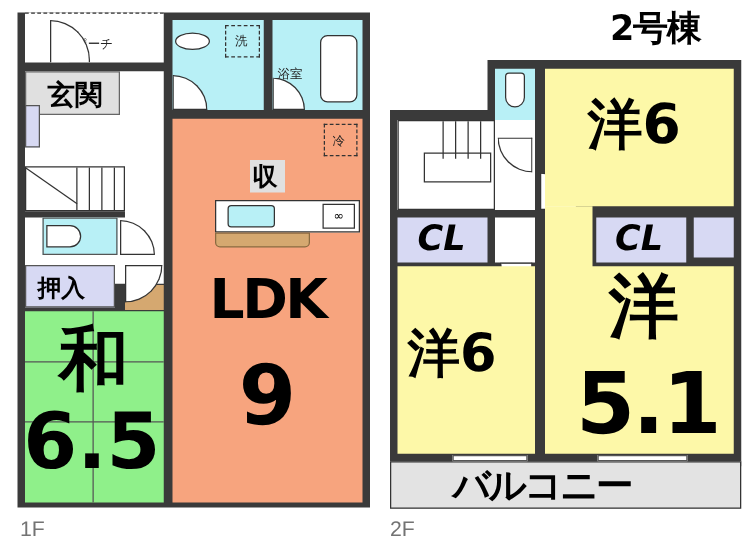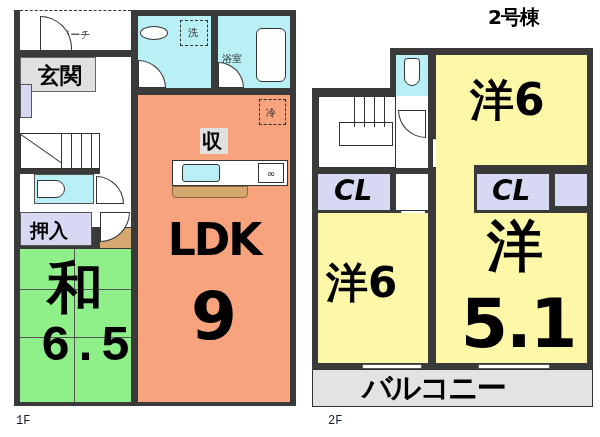--- a/index.html
+++ b/index.html
@@ -3,31 +3,31 @@
 <meta charset="utf-8">
 <style>
   html,body{margin:0;padding:0;background:#fff;}
   body{width:600px;height:437px;position:relative;overflow:hidden;font-family:"DejaVu Sans",sans-serif;}
   .abs{position:absolute;box-sizing:border-box;}
   .wall{background:#3a3a3a;}
   .room{position:absolute;box-sizing:border-box;}
   .big{font-weight:bold;color:#000;text-align:center;line-height:1;font-family:"DejaVu Sans",sans-serif;}
   .lbl{position:absolute;font-weight:bold;color:#000;}
   .small{font-size:10px;color:#222;position:absolute;}
-  .floorlbl{position:absolute;font-family:Liberation Mono, monospace;font-size:12px;color:#0f172a;}
+  .floorlbl{position:absolute;font-family:Liberation Sans, sans-serif;font-size:17px;color:#737373;}
   .dash{position:absolute;border:1.5px dashed #333;box-sizing:border-box;}
   .win{position:absolute;background:#fff;border:1px solid #555;box-sizing:border-box;}
   .door{position:absolute;border:1px solid #333;box-sizing:border-box;background:#fff;}
   .stairs{position:absolute;background:#fff;box-sizing:border-box;}
   .stairs i{position:absolute;top:0;bottom:0;width:1px;background:#333;}
 </style>
 </head>
 <body>
 
-<div class="lbl" style="left:488px;top:4px;font-size:20px;letter-spacing:-1px;">2号棟</div>
+<div class="lbl" style="left:488px;top:4px;font-size:28px;letter-spacing:-1px;">2号棟</div>
 
 <div>
 
   <div class="abs wall" style="left:14px;top:10px;width:282px;height:396px;"></div>
 
   <div class="room" style="left:20px;top:10px;width:111px;height:40px;background:#fff;border-top:1.5px dashed #333;"></div>
   <div class="small" style="left:60px;top:28px;">ポーチ</div>
   <div class="door" style="left:40px;top:16px;width:32px;height:34px;border-radius:0 32px 0 0;border-bottom:none;border-left:1.5px solid #333;"></div>
 
   <div class="room" style="left:20px;top:57px;width:76px;height:35px;background:#e0e0e0;border:1px solid #666;"></div>
@@ -55,21 +55,21 @@
   <div class="lbl" style="left:30px;top:218px;font-size:19px;z-index:3;">押入</div>
   <div class="room" style="left:100px;top:228px;width:31px;height:20px;background:#d5a870;z-index:2;"></div>
   <div class="door" style="left:100px;top:212px;width:30px;height:30px;border-radius:0 0 30px 0;z-index:2;"></div>
 
   <div class="room" style="left:20px;top:249px;width:111px;height:153px;background:#8ff08a;z-index:2;">
     <div style="position:absolute;left:54px;top:0;bottom:0;width:1px;background:#555;"></div>
     <div style="position:absolute;left:0;right:0;top:40px;height:1px;background:#555;"></div>
     <div style="position:absolute;left:0;right:0;top:88px;height:1px;background:#555;"></div>
   </div>
   <div class="big" style="position:absolute;left:30px;top:260px;width:90px;font-size:56px;z-index:3;">和</div>
-  <div class="big" style="position:absolute;left:28px;top:322px;width:115px;font-size:50px;z-index:3;font-family:Liberation Mono, monospace;">6.5</div>
+  <div class="big" style="position:absolute;left:16px;top:322px;width:115px;font-size:62px;z-index:3;">6.5</div>
 
   <div class="room" style="left:138px;top:16px;width:73px;height:72px;background:#b8f0f6;"></div>
   <div class="abs" style="left:140px;top:26px;width:28px;height:14px;border:1px solid #333;border-radius:50%;background:#fff;"></div>
   <div class="dash" style="left:180px;top:20px;width:28px;height:26px;"></div>
   <div class="small" style="left:188px;top:26px;">洗</div>
   <div class="door" style="left:138px;top:60px;width:28px;height:28px;border-radius:0 28px 0 0;"></div>
 
   <div class="room" style="left:218px;top:16px;width:72px;height:72px;background:#b8f0f6;"></div>
   <div class="abs" style="left:256px;top:28px;width:30px;height:54px;border:1px solid #333;border-radius:6px;background:#fff;"></div>
   <div class="small" style="left:222px;top:52px;">浴室</div>
@@ -131,14 +131,14 @@
   </div>
 
   <div class="room" style="left:436px;top:213px;width:151px;height:150px;background:#fdf8a8;"></div>
   <div class="room" style="left:436px;top:165px;width:38px;height:50px;background:#fdf8a8;"></div>
   <div class="big" style="position:absolute;left:470px;top:218px;width:90px;font-size:56px;">洋</div>
   <div class="big" style="position:absolute;left:458px;top:290px;width:120px;font-size:68px;letter-spacing:-2px;">5.1</div>
 
   <div class="win" style="left:478px;top:364px;width:72px;height:5px;"></div>
   <div class="win" style="left:362px;top:364px;width:60px;height:5px;"></div>
 
-  <div class="floorlbl" style="left:328px;top:414px;">2F</div>
+  <div class="floorlbl" style="left:312px;top:414px;">2F</div>
 </div>
 
 </body></html>

